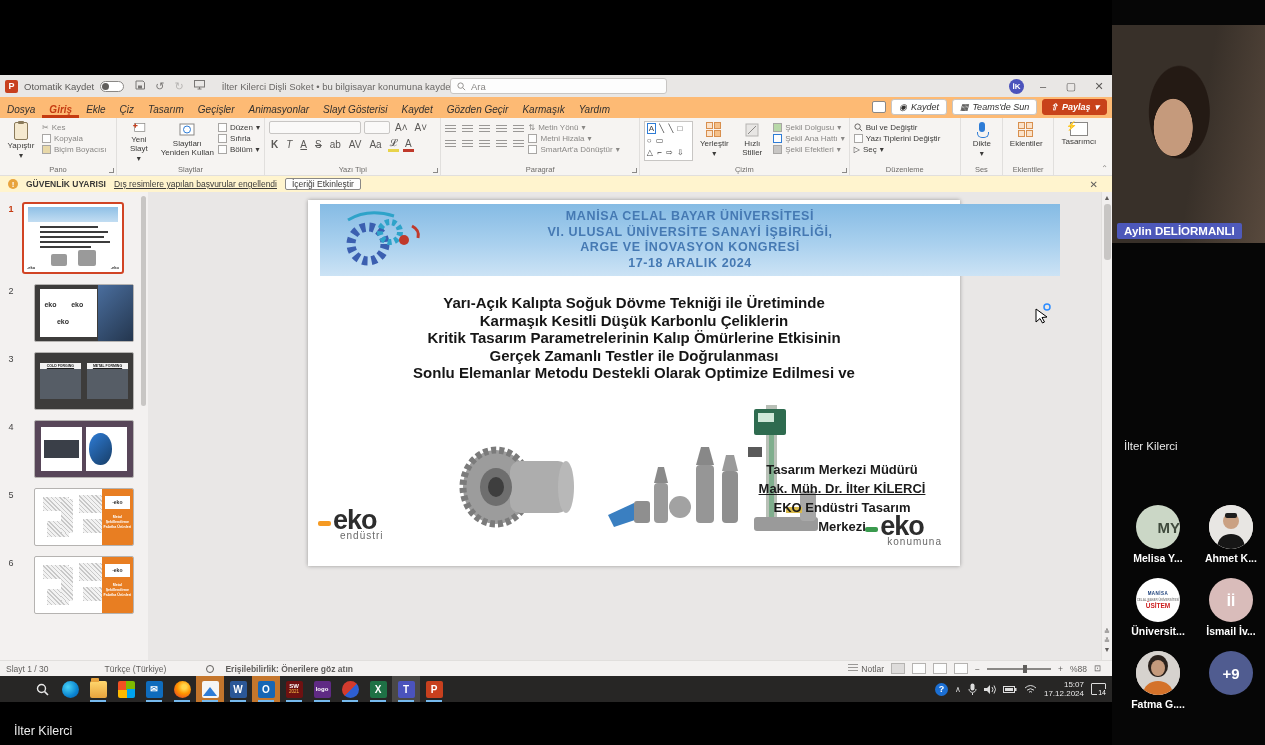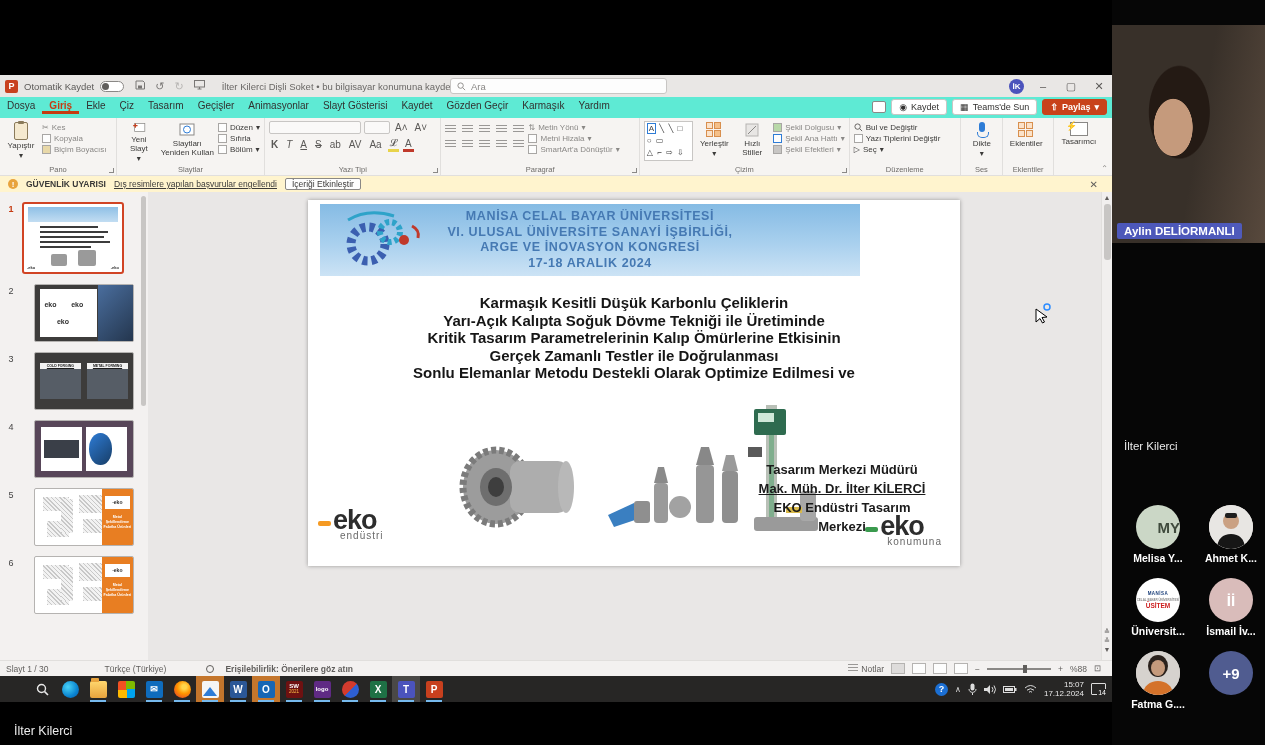--- a/index.html
+++ b/index.html
@@ -23,22 +23,22 @@
   .tb-title { margin-left:12px; color:#6a6866; white-space:nowrap; }
   .searchbox { position:absolute; left:450px; top:3px; width:217px; height:16px; background:#fdfdfd;
     border:1px solid #c8c6c4; border-radius:3px; display:flex; align-items:center; padding:0 6px;
     color:#8a8886; font-size:9.5px; gap:5px; }
   .tb-right { position:absolute; right:4px; top:0; height:22px; display:flex; align-items:center; gap:10px; }
   .tb-avatar { width:15px; height:15px; border-radius:50%; background:#4b53bc; color:#fff; font-size:8px;
     font-weight:bold; display:flex; align-items:center; justify-content:center; }
   .winctl { color:#5c5a58; font-size:11px; width:18px; text-align:center; }
 
   
-  .menubar { position:absolute; left:0; top:22px; width:100%; height:21px; background:#5eead4;
-    display:flex; align-items:flex-start; font-size:10px; color:#323130; }
+  .menubar { position:absolute; left:0; top:22px; width:100%; height:21px; background:#fdba74;
+    display:flex; align-items:flex-end; font-size:10px; color:#323130;font-style:italic; }
   .mtab { padding:3px 7px; white-space:nowrap; }
   .mtab.active { color:#c53b11; font-weight:bold; box-shadow:inset 0 -3px 0 #c53b11; }
   .mbar-right { position:absolute; right:5px; top:2px; display:flex; gap:5px; align-items:center; }
   .chipbtn { height:16px; border:1px solid #c8c6c4; border-radius:3px; background:#fff;
     font-size:9px; color:#323130; display:flex; align-items:center; padding:0 7px; gap:4px; white-space:nowrap; }
   .chipbtn.share { background:#c8421a; border-color:#c8421a; color:#fff; font-weight:bold; }
   .combub { width:14px; height:12px; border:1px solid #8a8886; border-radius:2px; background:#fff; }
 
   
   .ribbon { position:absolute; left:0; top:43px; width:100%; height:58px; background:#f6f4f2;
@@ -111,21 +111,21 @@
   .o-eko { position:absolute; left:10%; top:12%; width:80%; height:24%; background:#fff; font-size:5px;
     font-weight:bold; color:#2f2f2f; text-align:center; line-height:13px; }
   .o-cap { position:absolute; left:6%; top:46%; width:88%; font-size:3.6px; font-weight:bold; color:#fff;
     text-align:center; line-height:5px; }
   .sketch { position:absolute; background:#b8b8b8; }
 
   
   .editor { position:absolute; left:148px; top:0; right:11px; height:100%; }
   .slide { position:absolute; left:160px; top:8px; width:652px; height:366px; background:#fff;
     box-shadow:0 0 4px rgba(0,0,0,.35); }
-  .banner { position:absolute; left:12px; top:4px; width:540px; height:72px;
+  .banner { position:absolute; left:12px; top:4px; width:740px; height:72px;
     background:linear-gradient(180deg,#85bbe4 0%,#a9d0ee 55%,#cce3f5 100%);padding-left:42px; }
   .banner-text { position:absolute; left:0; top:5px; width:100%; text-align:center; color:#4579b3;
     font-weight:bold; font-size:12.5px; line-height:15.5px; letter-spacing:.6px; }
   .gearlogo { position:absolute; left:8px; top:2px; }
   .stitle { position:absolute; left:10px; top:94px; width:632px; text-align:center; color:#161616;
     font-weight:bold; font-size:15px; line-height:17.5px; }
   .imgs { position:absolute; left:140px; top:195px; }
   .author { position:absolute; right:28px; top:260px; width:180px; text-align:center; color:#1a1a1a;
     font-weight:bold; font-size:13px; line-height:19px; }
   .author .u { text-decoration:underline; }
@@ -608,22 +608,22 @@
               <path d="M84 20 q 8 4 6 12" stroke="#c0392b" stroke-width="3" fill="none"></path>
             </svg>
             <div class="banner-text" id="banner-lines">
                 <div>MANİSA CELAL BAYAR ÜNİVERSİTESİ</div>
                 <div>VI. ULUSAL ÜNİVERSİTE SANAYİ İŞBİRLİĞİ,</div>
                 <div>ARGE VE İNOVASYON KONGRESİ</div>
                 <div>17-18 ARALIK 2024</div>
               </div>
           </div>
           <div class="stitle" id="title-lines">
+              <div>Yarı-Açık Kalıpta Soğuk Dövme Tekniği ile Üretiminde</div>
               <div>Karmaşık Kesitli Düşük Karbonlu Çeliklerin</div>
-              <div>Yarı-Açık Kalıpta Soğuk Dövme Tekniği ile Üretiminde</div>
               <div>Kritik Tasarım Parametrelerinin Kalıp Ömürlerine Etkisinin</div>
               <div>Gerçek Zamanlı Testler ile Doğrulanması</div>
               <div>Sonlu Elemanlar Metodu Destekli Olarak Optimize Edilmesi ve</div>
             </div>
 
           <svg class="imgs" width="380" height="150" viewBox="0 0 380 150">
 
             <ellipse cx="48" cy="92" rx="33" ry="37" fill="#9c9c9c"></ellipse>
             <ellipse cx="48" cy="92" rx="33" ry="37" fill="none" stroke="#7b7b7b" stroke-width="7" stroke-dasharray="5 3"></ellipse>
             <rect x="62" y="66" width="58" height="52" rx="10" fill="#adadad"></rect>

